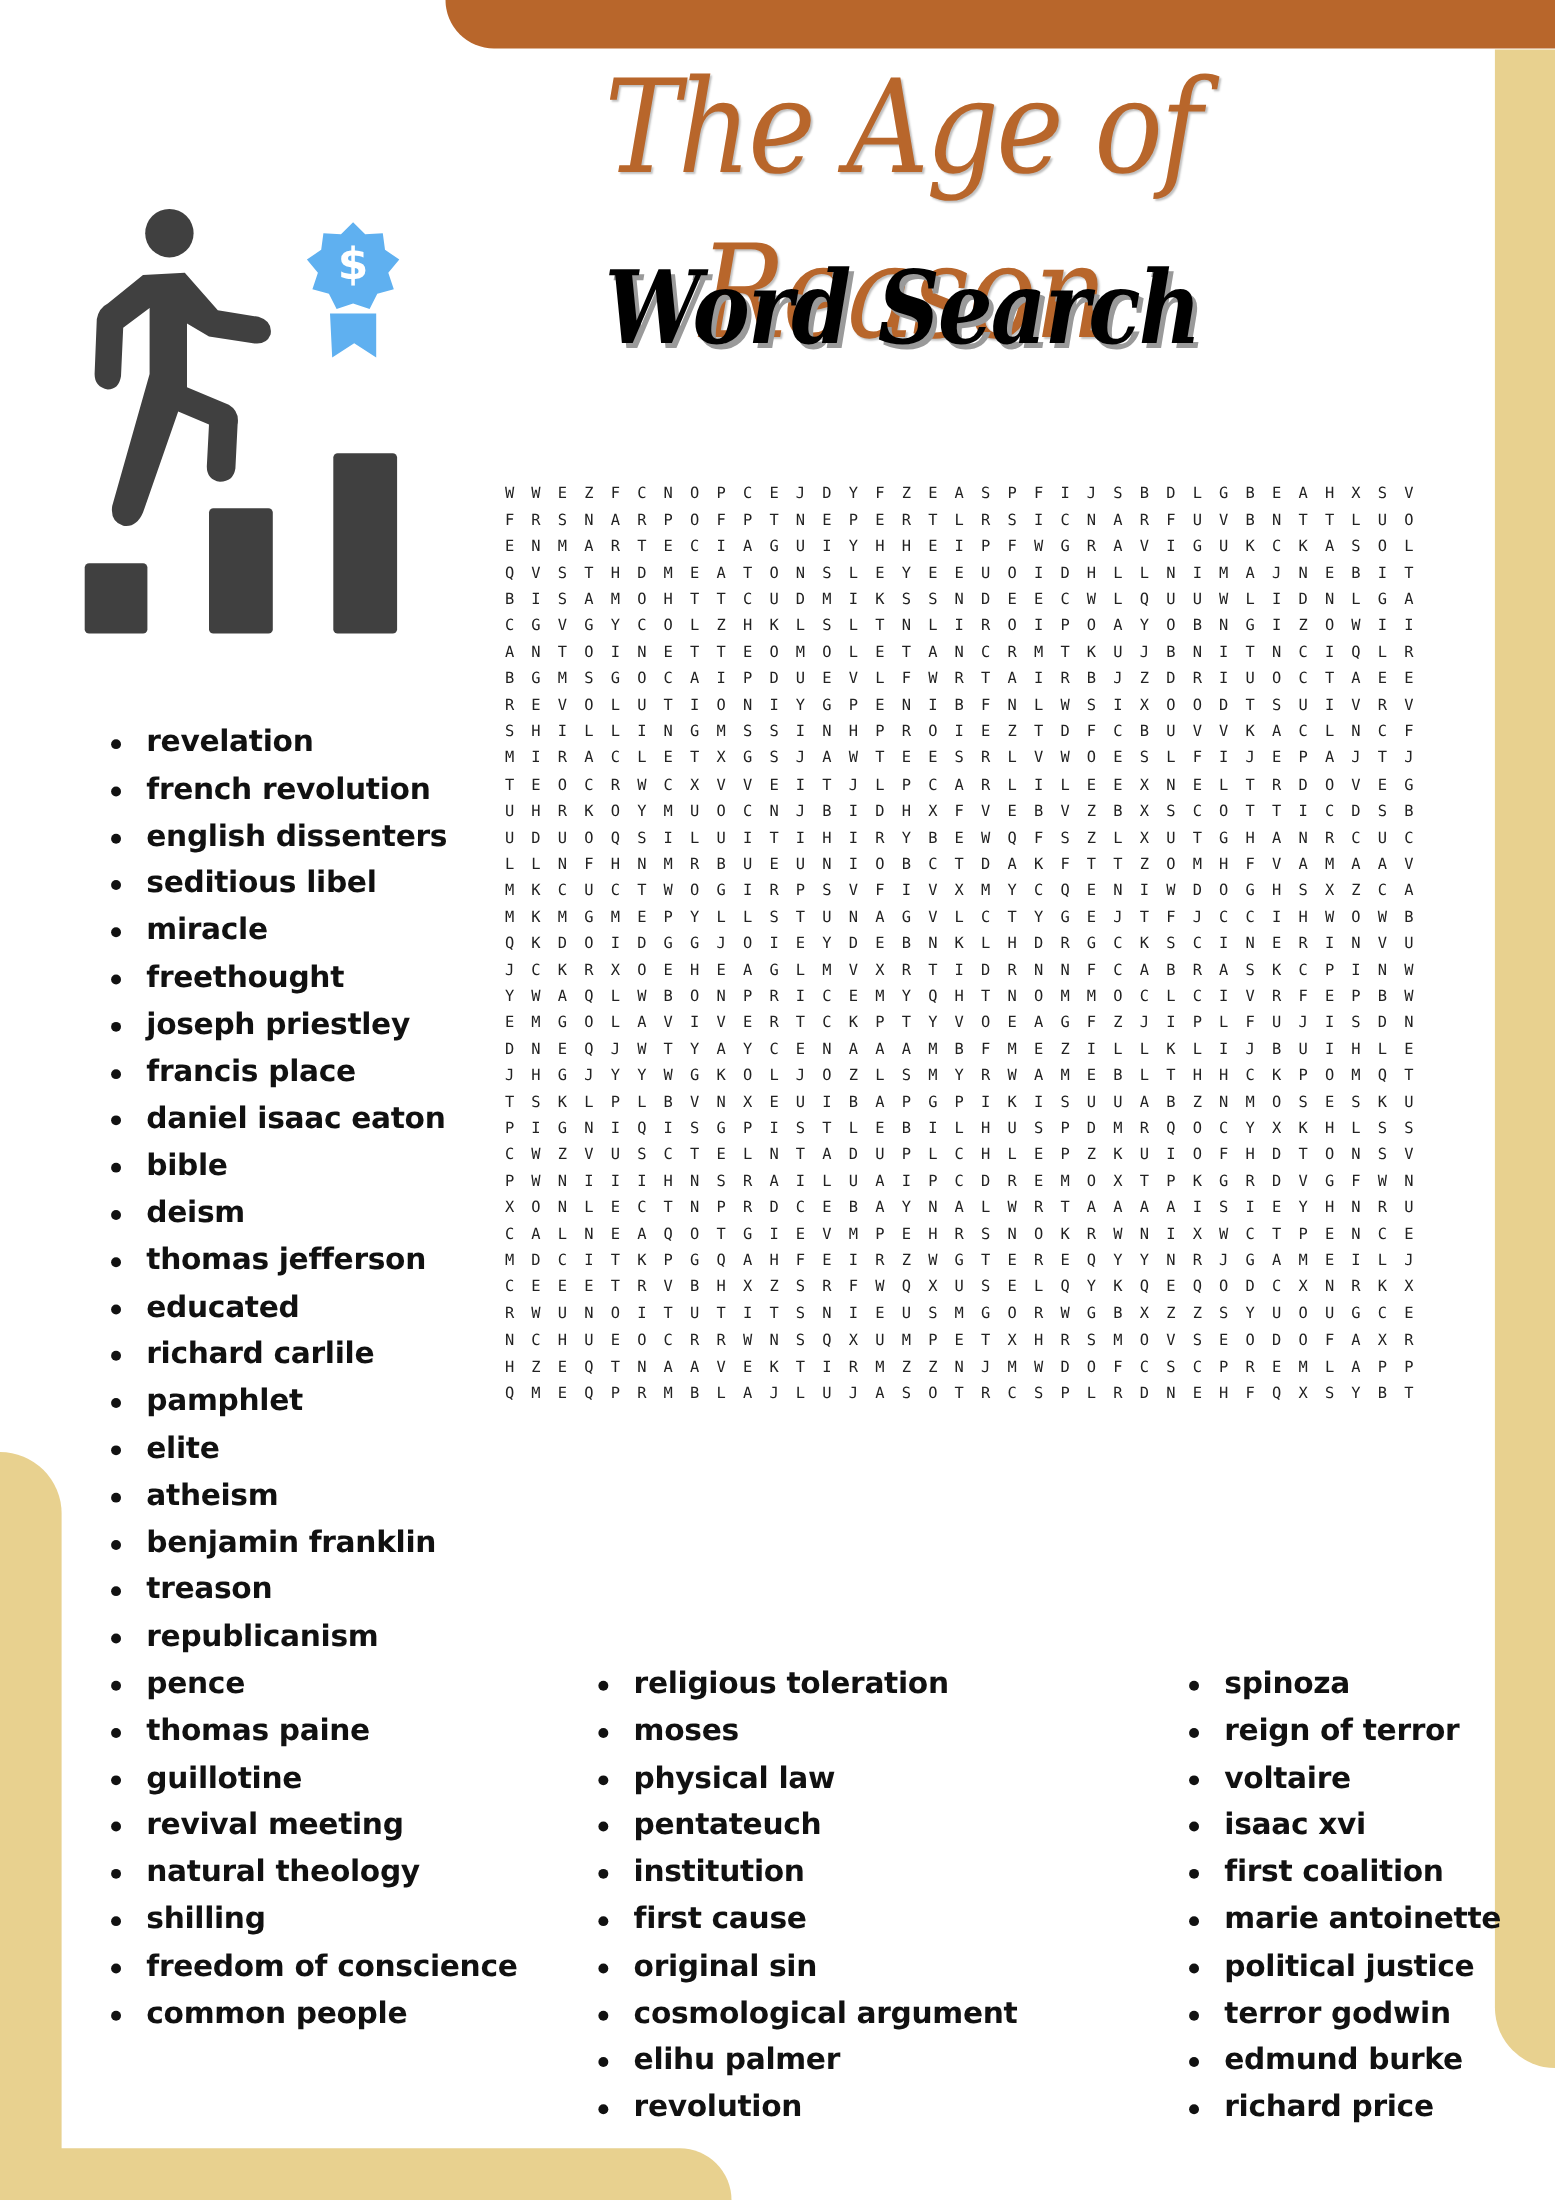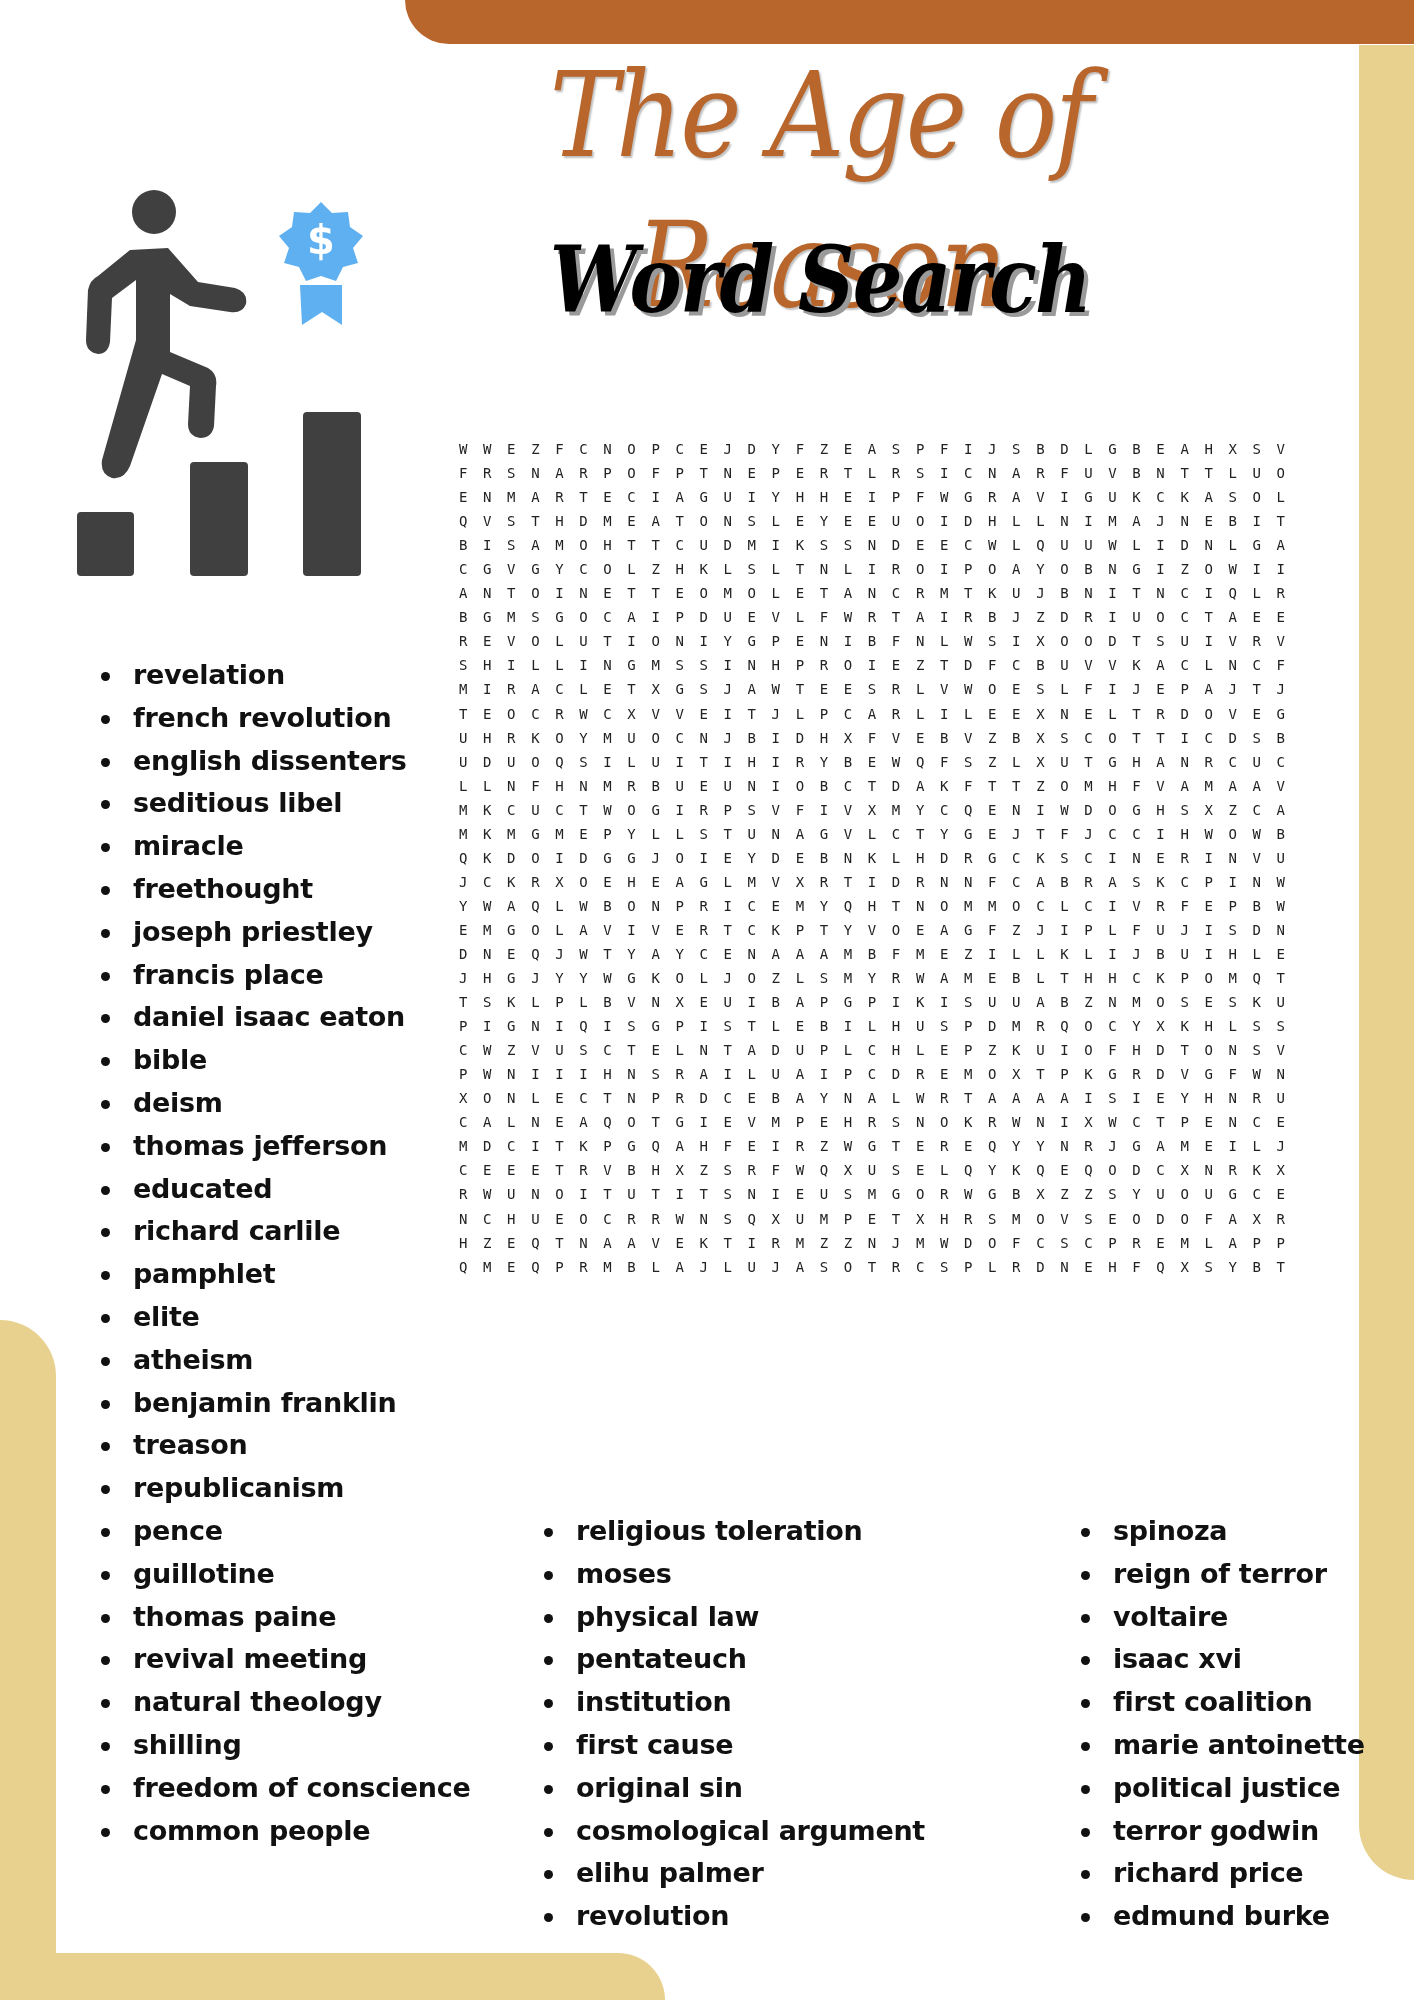--- a/index.html
+++ b/index.html
@@ -1411,22 +1411,22 @@
     <li>thomas jefferson</li>
     <li>educated</li>
     <li>richard carlile</li>
     <li>pamphlet</li>
     <li>elite</li>
     <li>atheism</li>
     <li>benjamin franklin</li>
     <li>treason</li>
     <li>republicanism</li>
     <li>pence</li>
+    <li>thomas paine</li>
     <li>guillotine</li>
-    <li>thomas paine</li>
     <li>revival meeting</li>
     <li>natural theology</li>
     <li>shilling</li>
     <li>freedom of conscience</li>
     <li>common people</li>
   </ul>
 <ul class="wordlist col2" id="col2">
     <li>religious toleration</li>
     <li>moses</li>
     <li>physical law</li>
@@ -1440,15 +1440,15 @@
   </ul>
 <ul class="wordlist col3" id="col3">
     <li>spinoza</li>
     <li>reign of terror</li>
     <li>voltaire</li>
     <li>isaac xvi</li>
     <li>first coalition</li>
     <li>marie antoinette</li>
     <li>political justice</li>
     <li>terror godwin</li>
+    <li>edmund burke</li>
     <li>richard price</li>
-    <li>edmund burke</li>
   </ul>
 
 </body></html>

